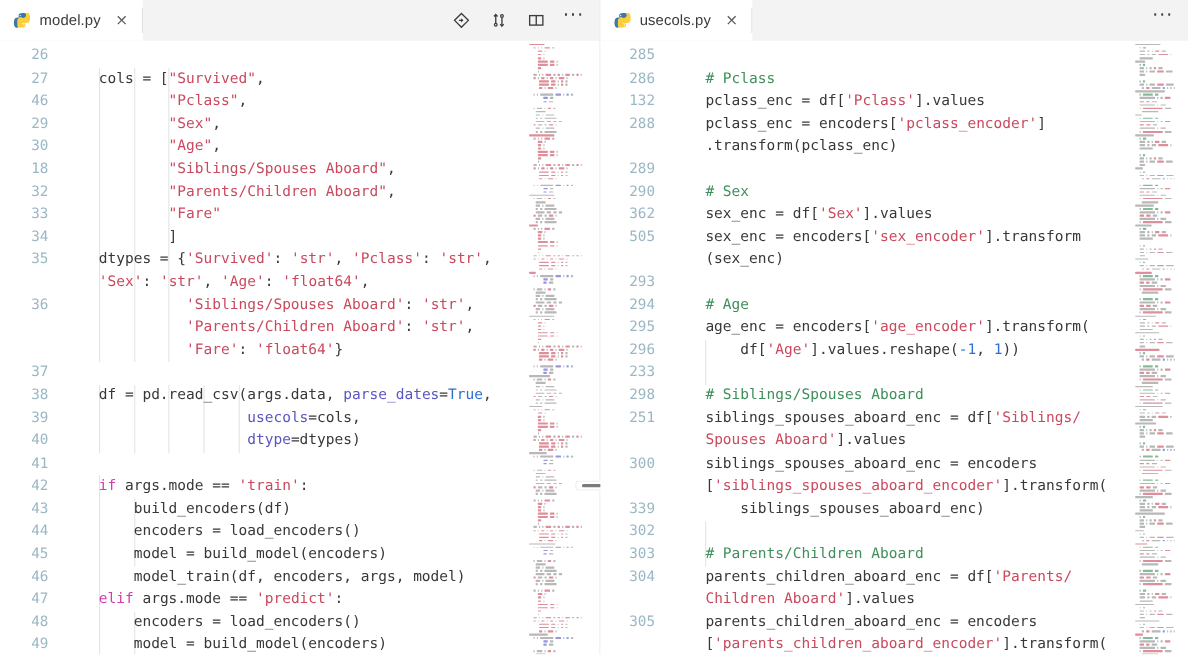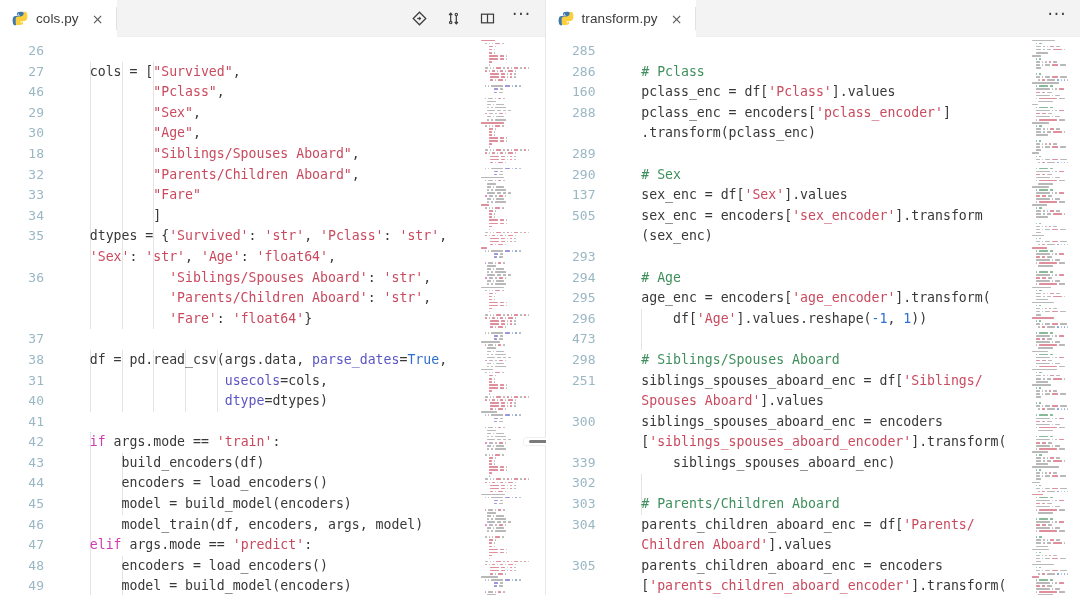--- a/index.html
+++ b/index.html
@@ -147,21 +147,21 @@
     <div class="tabbar">
       <div class="tab">
         <span class="tab-icon">
           <svg width="16" height="16" viewBox="0 0 16 16">
             <path d="M7.9 1.1c-1.6 0-3 .3-3 1.9v1.5h3.1v.5H3.6c-1.3 0-2.4.8-2.7 2.3-.4 1.7-.4 2.8 0 4.6.3 1.4 1 2.3 2.3 2.3h1.1v-1.9c0-1.5 1.3-2.8 2.8-2.8h3c1.2 0 2.2-1 2.2-2.2V3c0-1.2-1-2-2.2-2.2-.7-.1-1.5-.1-2.2 0z" fill="#3C78A9"></path>
             <path d="M8.1 14.9c1.6 0 3-.3 3-1.9v-1.5H8v-.5h4.4c1.3 0 2.4-.8 2.7-2.3.4-1.7.4-2.8 0-4.6-.3-1.4-1-2.3-2.3-2.3h-1.1v1.9c0 1.5-1.3 2.8-2.8 2.8h-3c-1.2 0-2.2 1-2.2 2.2V13c0 1.2 1 2 2.2 2.2.7.1 1.5.1 2.2 0z" fill="#FBCE3C" transform="translate(0,-1.1)"></path>
             <circle cx="6.3" cy="3.2" r=".62" fill="#ffffff"></circle>
             <circle cx="9.7" cy="11.6" r=".62" fill="#ffffff"></circle>
           </svg>
         </span>
-        <span class="tab-label">cols.py</span>
+        <span class="tab-label">model.py</span>
         <span class="tab-close">×</span>
         <span class="tab-sep"></span>
       </div>
       <div class="tabbar-filler"></div>
       <div class="tab-actions">
         <span class="act-btn">
           <svg width="15" height="15" viewBox="0 0 16 16">
             <path d="M8 1.3 14.7 8 8 14.7 1.3 8z" fill="none" stroke="#3c3c3c" stroke-width="1.3"></path>
             <path d="M5.6 8h3.6" stroke="#3c3c3c" stroke-width="1.4"></path>
             <path d="M7.6 5.9 9.9 8l-2.3 2.1z" fill="#3c3c3c"></path>
@@ -198,21 +198,21 @@
           <div class="ln">32</div>
           <div class="ln">33</div>
           <div class="ln">34</div>
           <div class="ln">35</div>
           <div class="ln blank">&nbsp;</div>
           <div class="ln">36</div>
           <div class="ln blank">&nbsp;</div>
           <div class="ln blank">&nbsp;</div>
           <div class="ln">37</div>
           <div class="ln">38</div>
-          <div class="ln">31</div>
+          <div class="ln">39</div>
           <div class="ln">40</div>
           <div class="ln">41</div>
           <div class="ln">42</div>
           <div class="ln">43</div>
           <div class="ln">44</div>
           <div class="ln">45</div>
           <div class="ln">46</div>
           <div class="ln">47</div>
           <div class="ln">48</div>
           <div class="ln">49</div>
@@ -1387,47 +1387,47 @@
     <div class="tabbar">
       <div class="tab">
         <span class="tab-icon">
           <svg width="16" height="16" viewBox="0 0 16 16">
             <path d="M7.9 1.1c-1.6 0-3 .3-3 1.9v1.5h3.1v.5H3.6c-1.3 0-2.4.8-2.7 2.3-.4 1.7-.4 2.8 0 4.6.3 1.4 1 2.3 2.3 2.3h1.1v-1.9c0-1.5 1.3-2.8 2.8-2.8h3c1.2 0 2.2-1 2.2-2.2V3c0-1.2-1-2-2.2-2.2-.7-.1-1.5-.1-2.2 0z" fill="#3C78A9"></path>
             <path d="M8.1 14.9c1.6 0 3-.3 3-1.9v-1.5H8v-.5h4.4c1.3 0 2.4-.8 2.7-2.3.4-1.7.4-2.8 0-4.6-.3-1.4-1-2.3-2.3-2.3h-1.1v1.9c0 1.5-1.3 2.8-2.8 2.8h-3c-1.2 0-2.2 1-2.2 2.2V13c0 1.2 1 2 2.2 2.2.7.1 1.5.1 2.2 0z" fill="#FBCE3C" transform="translate(0,-1.1)"></path>
             <circle cx="6.3" cy="3.2" r=".62" fill="#ffffff"></circle>
             <circle cx="9.7" cy="11.6" r=".62" fill="#ffffff"></circle>
           </svg>
         </span>
-        <span class="tab-label">transform.py</span>
+        <span class="tab-label">usecols.py</span>
         <span class="tab-close">×</span>
         <span class="tab-sep"></span>
       </div>
       <div class="tabbar-filler"></div>
       <div class="tab-actions">
         <span class="act-btn ellipsis-btn">···</span>
       </div>
     </div>
 
     <div class="editor-body">
       <div class="gutter">
           <div class="ln">285</div>
           <div class="ln">286</div>
-          <div class="ln">160</div>
+          <div class="ln">132</div>
           <div class="ln">288</div>
           <div class="ln blank">&nbsp;</div>
           <div class="ln">289</div>
           <div class="ln">290</div>
-          <div class="ln">137</div>
+          <div class="ln">362</div>
           <div class="ln">505</div>
           <div class="ln blank">&nbsp;</div>
           <div class="ln">293</div>
           <div class="ln">294</div>
           <div class="ln">295</div>
           <div class="ln">296</div>
-          <div class="ln">473</div>
+          <div class="ln">233</div>
           <div class="ln">298</div>
           <div class="ln">251</div>
           <div class="ln blank">&nbsp;</div>
           <div class="ln">300</div>
           <div class="ln blank">&nbsp;</div>
           <div class="ln">339</div>
           <div class="ln">302</div>
           <div class="ln">303</div>
           <div class="ln">304</div>
           <div class="ln blank">&nbsp;</div>

